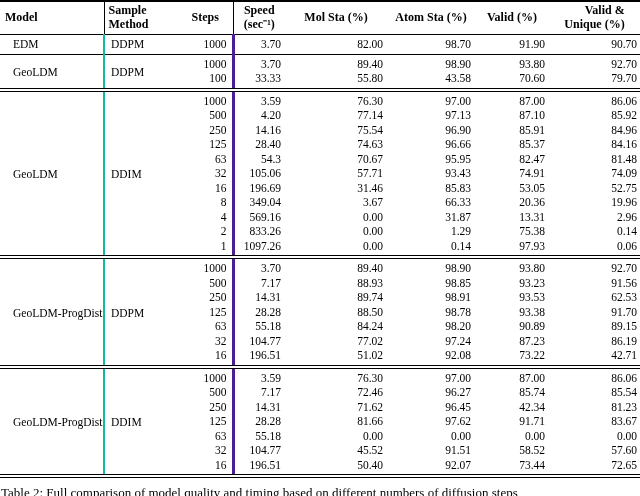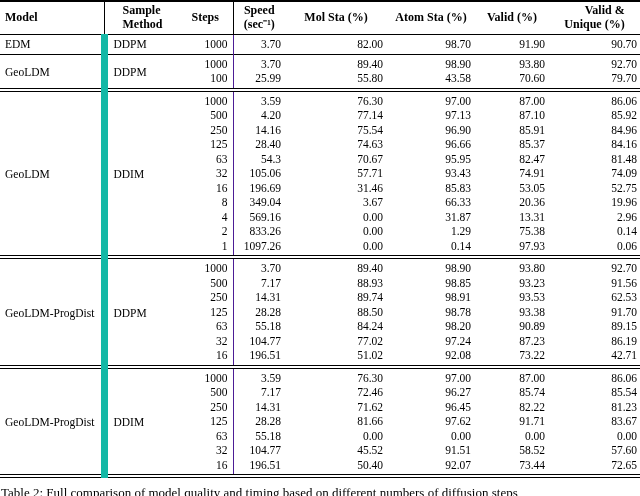--- a/index.html
+++ b/index.html
@@ -28,36 +28,36 @@
     font-weight: bold;
     font-size: 12px;
     line-height: 13.5px;
     padding: 2px 0 3px 0;
     text-align: center;
     vertical-align: middle;
     white-space: nowrap;
   }
   th .hline { display: block; }
   th.h-model  { text-align: left; padding-left: 5px;  border-right: 1px solid #000; }
-  th.h-method { text-align: left; padding-left: 18px; }
+  th.h-method { text-align: left; padding-left: 4px; }
   th.h-steps  { border-right: 1px solid #000; }
   th.h-vu .stack { display: inline-block; text-align: right; }
   td {
     font-size: 11.5px;
     line-height: 14.5px;
     padding: 0;
     white-space: nowrap;
   }
   td.col-model {
-    text-align: left; padding-left: 5px;
-    border-right: 7px solid #14b8a6;
+    text-align: left; padding-left: 13px;
+    border-right: 2px solid #14b8a6;
     vertical-align: middle;
   }
   td.col-method { text-align: left; padding-left: 6px; vertical-align: middle; }
-  td.c0 { text-align: right; padding-right: 5px; border-right: 1px solid #4c1d95; }
+  td.c0 { text-align: right; padding-right: 5px; border-right: 3px solid #4c1d95; }
   td.c1, td.c2, td.c3, td.c4 { text-align: right; padding-right: 4px; }
   td.c5 { text-align: right; padding-right: 3px; }
   tbody tr:first-child td { padding-top: 2px; }
   tbody tr:last-child td  { padding-bottom: 2px; }
   tbody.sec0 { border-bottom: 1px solid #000; }
   tbody.double-top { border-top: 4px double #000; }
   tbody:last-of-type { border-bottom: 4px double #000; }
   .caption {
     margin-top: 7px;
     padding-left: 1px;
@@ -123,21 +123,21 @@
           <td class="col-method" rowspan="2">DDPM</td>
           <td class="c0">1000</td>
           <td class="c1">3.70</td>
           <td class="c2">89.40</td>
           <td class="c3">98.90</td>
           <td class="c4">93.80</td>
           <td class="c5">92.70</td>
         </tr>
         <tr>
           <td class="c0">100</td>
-          <td class="c1">25.99</td>
+          <td class="c1">33.33</td>
           <td class="c2">55.80</td>
           <td class="c3">43.58</td>
           <td class="c4">70.60</td>
           <td class="c5">79.70</td>
         </tr>
       </tbody>
       <tbody class="section sec2 double-top">
         <tr>
           <td class="col-model" rowspan="11">GeoLDM</td>
           <td class="col-method" rowspan="11">DDIM</td>
@@ -306,21 +306,21 @@
           <td class="c2">72.46</td>
           <td class="c3">96.27</td>
           <td class="c4">85.74</td>
           <td class="c5">85.54</td>
         </tr>
         <tr>
           <td class="c0">250</td>
           <td class="c1">14.31</td>
           <td class="c2">71.62</td>
           <td class="c3">96.45</td>
-          <td class="c4">82.22</td>
+          <td class="c4">42.34</td>
           <td class="c5">81.23</td>
         </tr>
         <tr>
           <td class="c0">125</td>
           <td class="c1">28.28</td>
           <td class="c2">81.66</td>
           <td class="c3">97.62</td>
           <td class="c4">91.71</td>
           <td class="c5">83.67</td>
         </tr>

